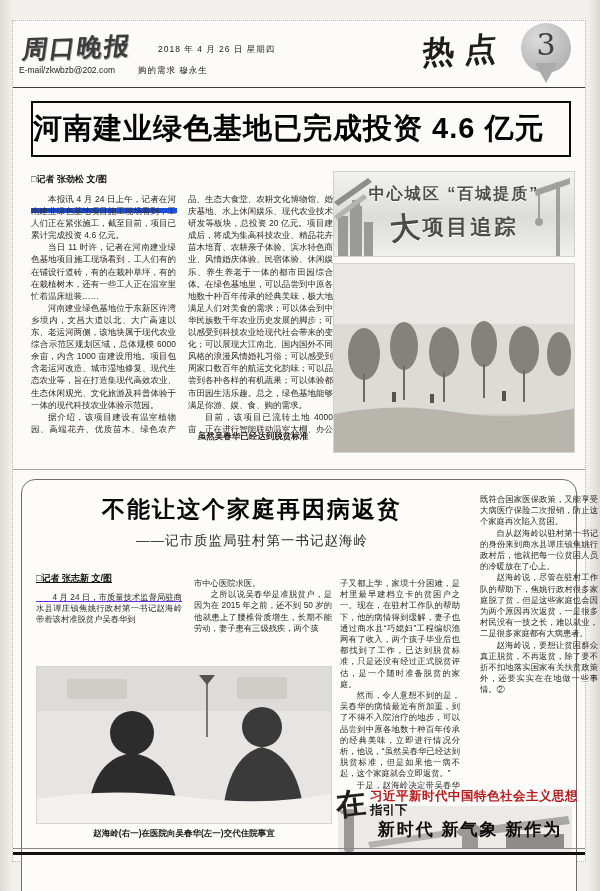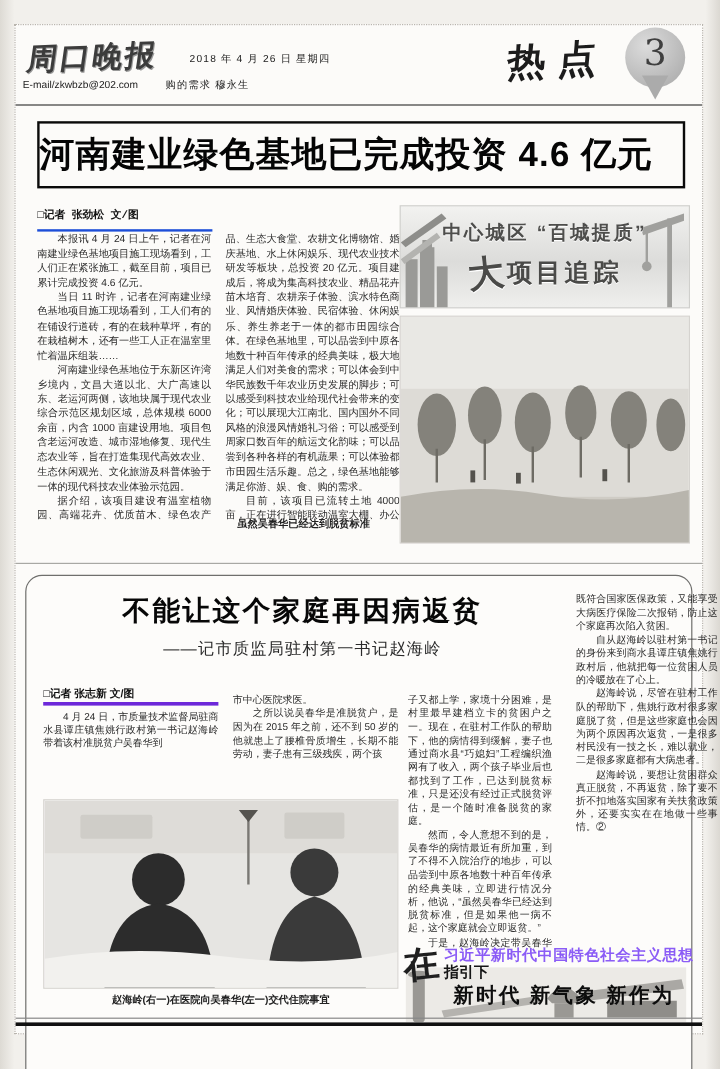--- a/index.html
+++ b/index.html
@@ -46,21 +46,21 @@
   .hdr-rule{position:absolute;left:0;top:66px;width:572px;height:1px;background:#3a3a3a;}
 
   
   .a1-headline-box{
     position:absolute;left:18px;top:80px;width:536px;height:52px;
     border:2px solid #0a0a0a;display:flex;align-items:center;justify-content:flex-start;
   }
   .a1-headline{font-size:29px;font-weight:900;letter-spacing:1px;color:#050505;white-space:nowrap;}
   .a1-byline{
     position:absolute;left:18px;top:152px;width:146px;font-size:9px;font-weight:bold;
-    color:#111;padding-bottom:5px;border-bottom:2px solid #1d4ed8;font-family:Liberation Mono, monospace;
+    color:#111;padding-bottom:22px;border-bottom:5px solid #1d4ed8;
   }
   .a1-cols{
     position:absolute;left:18px;top:172px;width:302px;height:252px;
     column-count:2;column-gap:12px;overflow:hidden;
     font-size:8.5px;line-height:12.1px;text-align:justify;color:#2a2a2a;
   }
   .para{margin:0;text-indent:2em;}
   .para.cont{text-indent:0;}
   .col-banner{
     position:absolute;left:320px;top:150px;width:242px;height:86px;
@@ -93,38 +93,38 @@
   .a2-headline{
     position:absolute;left:30px;top:14px;width:400px;text-align:center;
     font-size:23px;font-weight:900;color:#070707;letter-spacing:2px;
   }
   .a2-subtitle{
     position:absolute;left:30px;top:52px;width:400px;text-align:center;
     font-size:13.5px;color:#2b2b2b;letter-spacing:1px;
   }
   .a2-byline{
     position:absolute;left:14px;top:92px;width:146px;font-size:9px;font-weight:bold;
-    color:#111;padding-bottom:0;border-bottom:3px solid #6d28d9;
+    color:#111;padding-bottom:16px;border-bottom:1px solid #6d28d9;text-decoration:underline;
   }
   .a2-col{font-size:8.3px;line-height:11.2px;text-align:justify;color:#2a2a2a;overflow:hidden;position:absolute;}
   .a2-col1{left:14px;top:112px;width:146px;height:40px;}
   .a2-col2{left:172px;top:98px;width:138px;height:82px;}
   .a2-col3{left:318px;top:98px;width:120px;height:212px;}
   .a2-col4{left:458px;top:14px;width:118px;height:288px;}
   .photo2{position:absolute;left:14px;top:186px;width:296px;height:158px;overflow:hidden;border:1px solid #d5d3cf;box-sizing:border-box;}
   .a2-caption{
     position:absolute;left:14px;top:348px;width:296px;text-align:center;
     font-size:8.5px;font-weight:bold;color:#222;
   }
   .a2-banner{position:absolute;left:316px;top:308px;width:234px;height:58px;overflow:visible;}
   .a2-banner .bigchar{
     position:absolute;left:-2px;top:-4px;font-family:"DejaVu Serif",serif;
     font-size:30px;font-weight:900;color:#1f1f1f;transform:rotate(-6deg);
   }
-  .a2-banner .t1{position:absolute;left:32px;top:0;font-size:12.5px;font-weight:900;color:#8b5cf6;letter-spacing:.5px;white-space:nowrap;text-align:center;}
+  .a2-banner .t1{position:absolute;left:32px;top:0;font-size:12.5px;font-weight:900;color:#b91c1c;letter-spacing:.5px;white-space:nowrap;text-align:center;}
   .a2-banner .t2{position:absolute;left:32px;top:14px;font-size:12.5px;font-weight:900;color:#151515;}
   .a2-banner .slogan{
     position:absolute;left:30px;top:30px;width:204px;text-align:center;
     font-size:17px;font-weight:900;color:#0d0d0d;letter-spacing:2px;white-space:nowrap;
   }
   .landmarks{position:absolute;left:0px;top:18px;width:234px;height:46px;}
 
   .bottom-thin{position:absolute;left:0;bottom:12px;width:572px;height:1px;background:#888;}
   .bottom-thick{position:absolute;left:0;bottom:6px;width:572px;height:3px;background:#101010;}
 </style>

